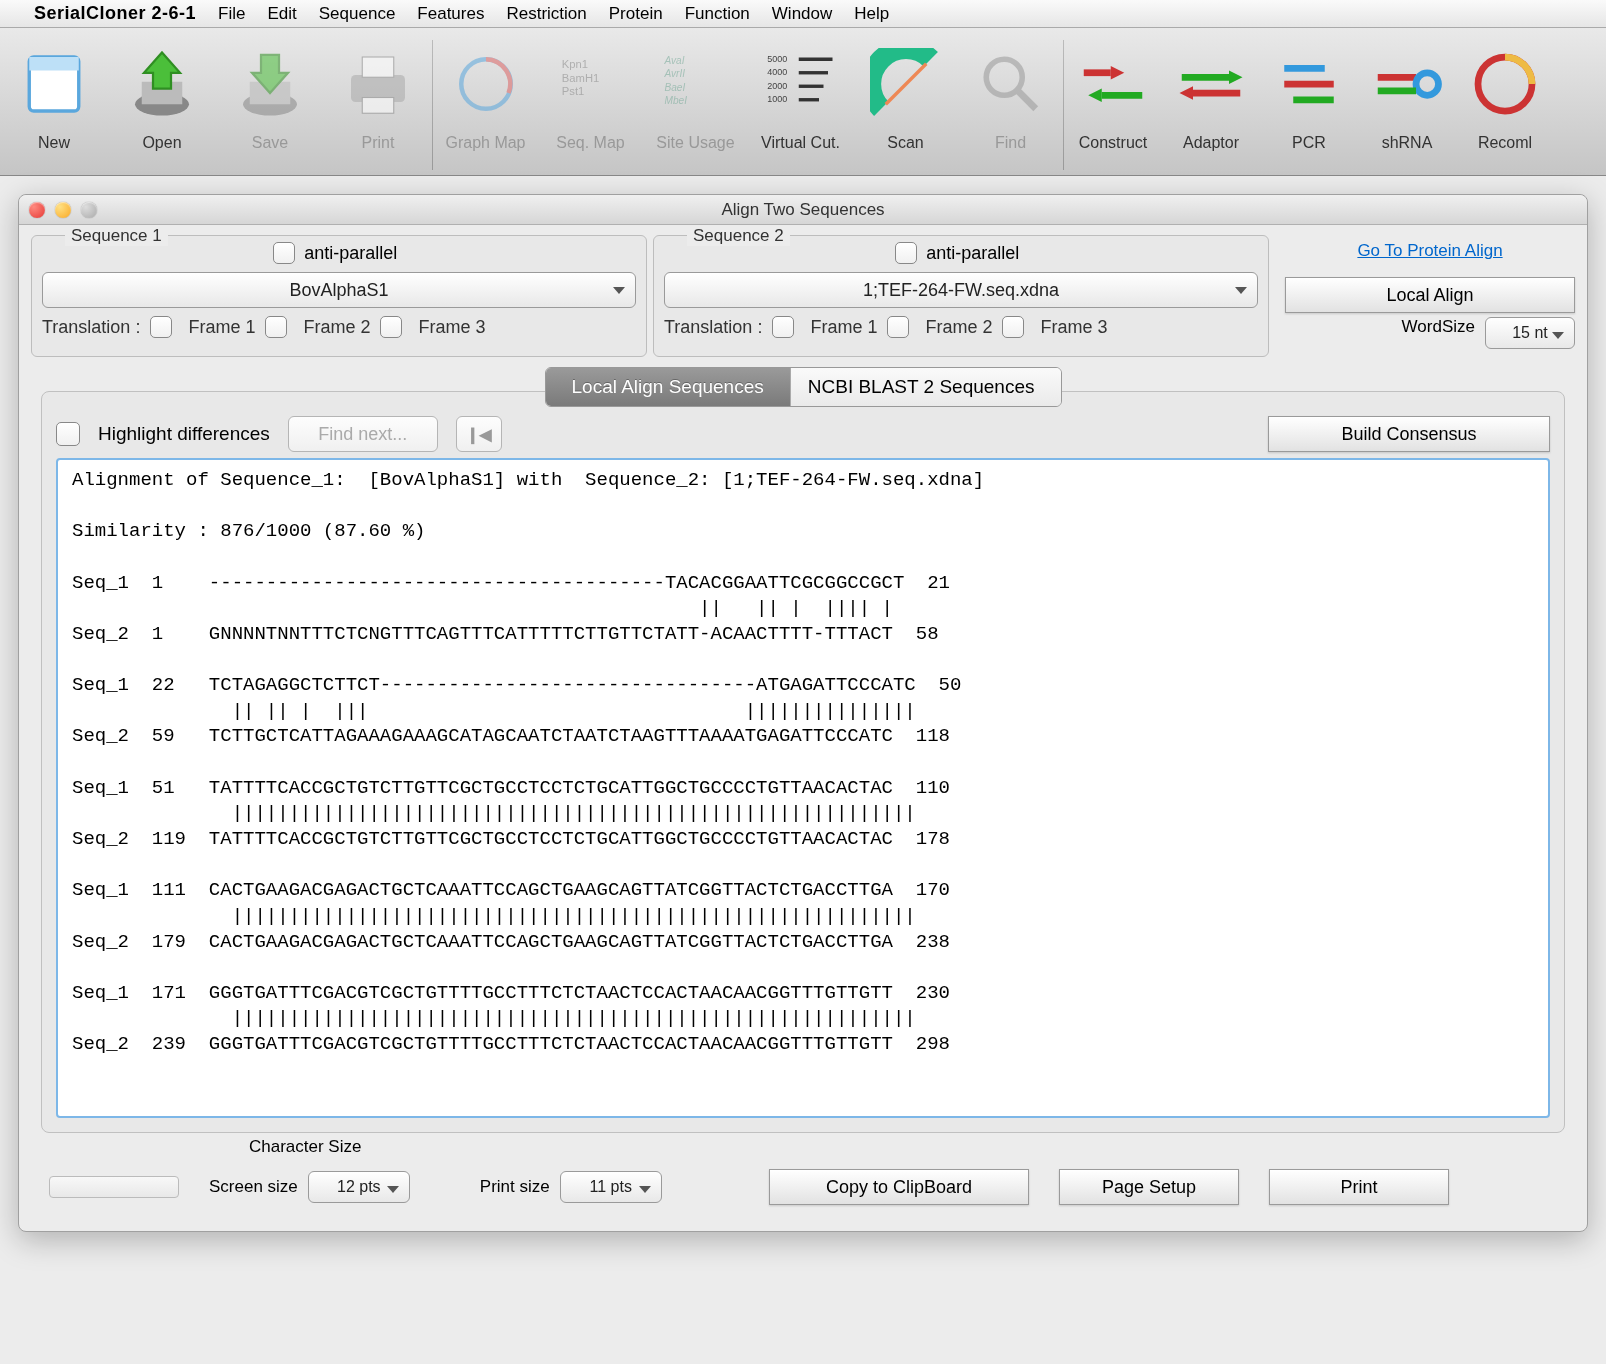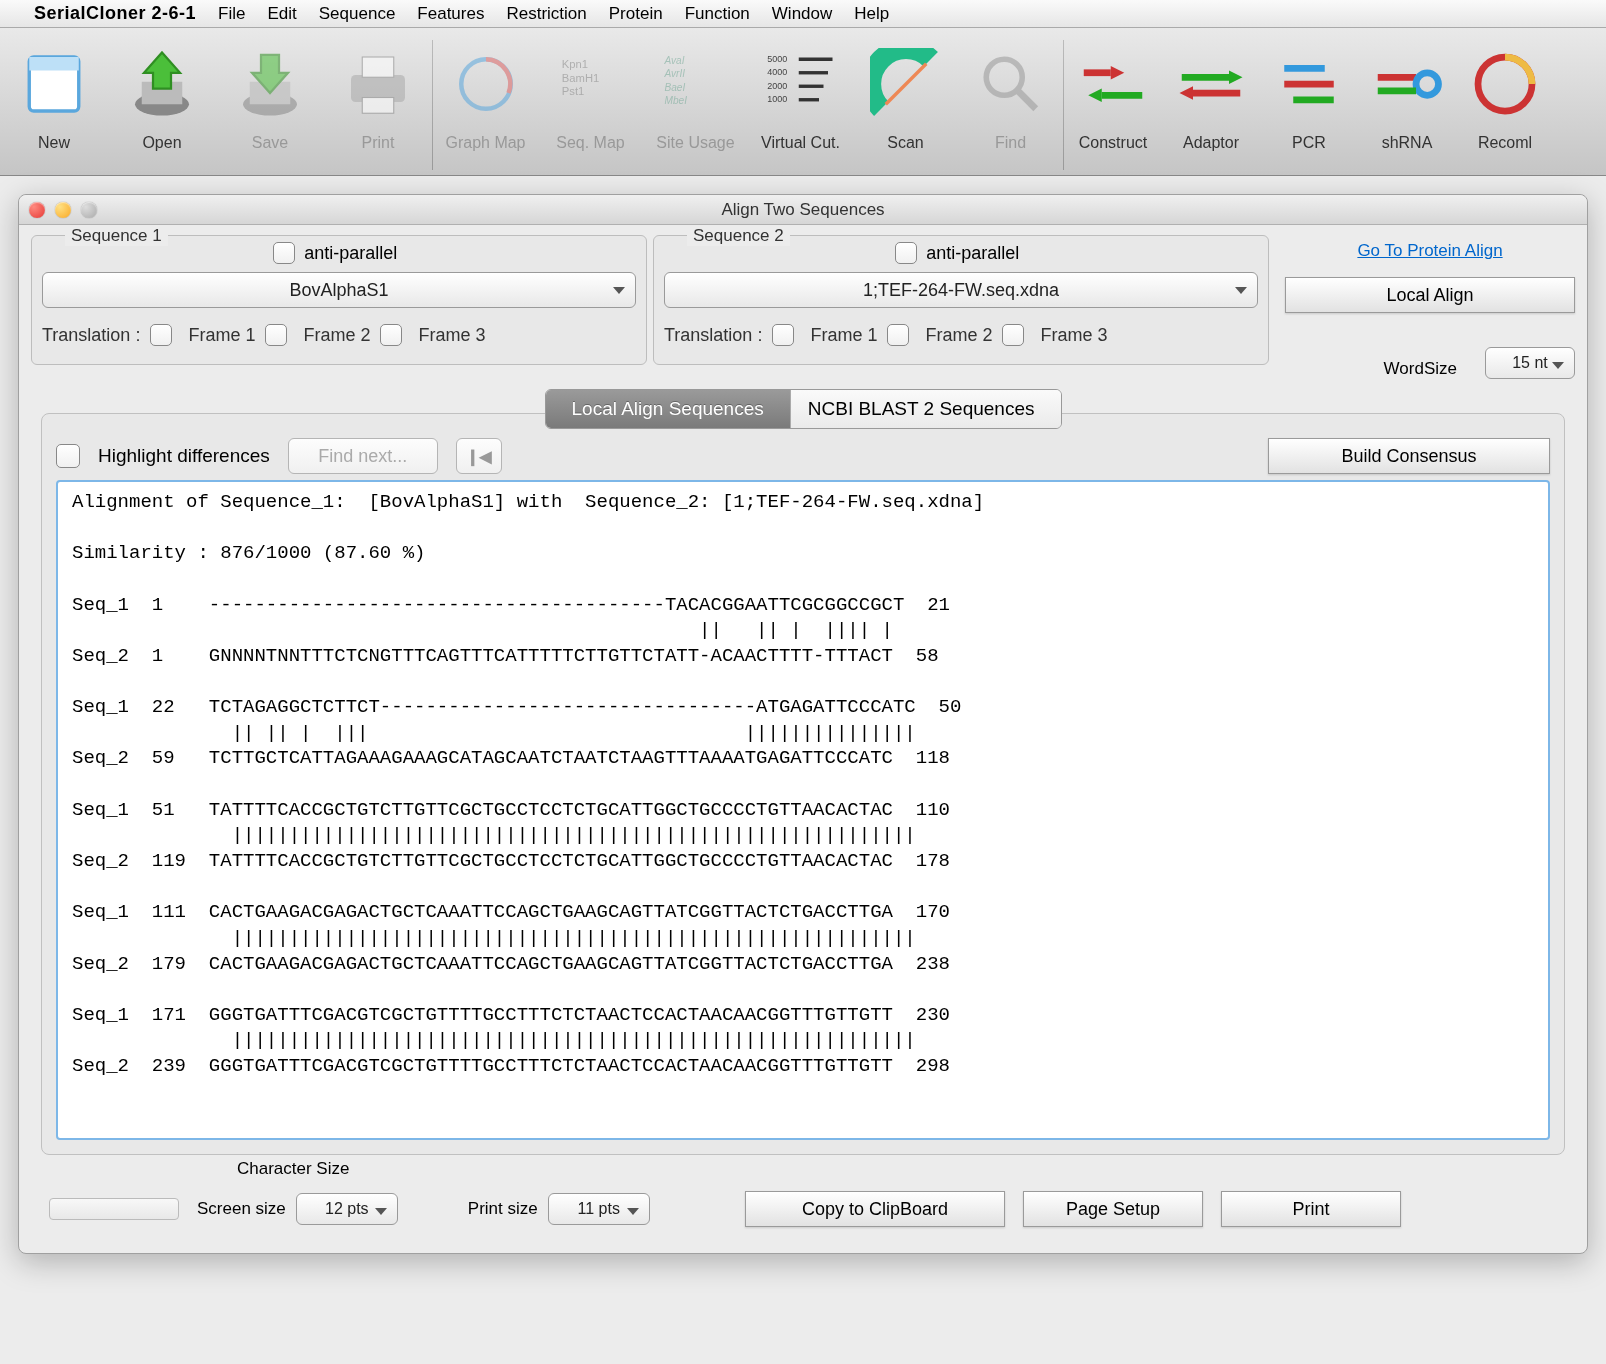--- a/index.html
+++ b/index.html
@@ -146,21 +146,21 @@
 }
 .select::after {
   content: "";
   position: absolute; right: 10px; top: 14px;
   border-left: 6px solid transparent;
   border-right: 6px solid transparent;
   border-top: 7px solid #555;
 }
 
 .trans-row {
-  margin-top: 16px;
+  margin-top: 8px;
   display: flex;
   align-items: center;
   gap: 10px;
   font-size: 18px;
   color: #333;
 }
 .trans-row .chk-label { font-size: 18px; }
 
 .btn {
   height: 36px;
@@ -169,22 +169,22 @@
   background: linear-gradient(#fff, #e2e2e2);
   display: flex;
   align-items: center;
   justify-content: center;
   font-size: 18px;
   padding: 0 20px;
   box-shadow: 0 1px 0 rgba(255,255,255,0.6) inset, 0 1px 2px rgba(0,0,0,0.15);
 }
 
 .wordsize-row {
-  display: flex; align-items: flex-end; justify-content: flex-end;
-  gap: 28px; margin-top: 34px; font-size: 17px;
+  display: flex; align-items: flex-start; justify-content: flex-end;
+  gap: 10px; margin-top: 4px; font-size: 17px;
 }
 .wordsize-row .select { width: 90px; height: 32px; font-size: 16px; }
 
 
 .tabs-row {
   display: flex; justify-content: center; margin-top: 10px;
 }
 .tabs {
   display: flex;
   border: 1px solid #999;
@@ -251,21 +251,21 @@
 .align-box::-webkit-scrollbar { width: 18px; }
 .align-box::-webkit-scrollbar-track { background: #f0f0f0; border-left:1px solid #ccc; }
 .align-box::-webkit-scrollbar-thumb { background: #c0c0c0; border-radius: 9px; border:3px solid #f0f0f0; }
 
 
 .bottom {
   height: 88px;
   display: flex;
   align-items: center;
   padding: 0 30px;
-  gap: 18px;
+  gap: 30px;
 }
 .char-label { position: relative; width: 530px; }
 .char-title { position: absolute; top: -34px; left: 40px; font-size: 17px; }
 .size-row { display: flex; align-items: center; gap: 10px; margin-right: 30px; font-size: 17px;}
 .size-row .select { width: 102px; height: 32px; font-size: 16px; }
 </style>
 </head>
 <body>
 
 <div class="menubar">

